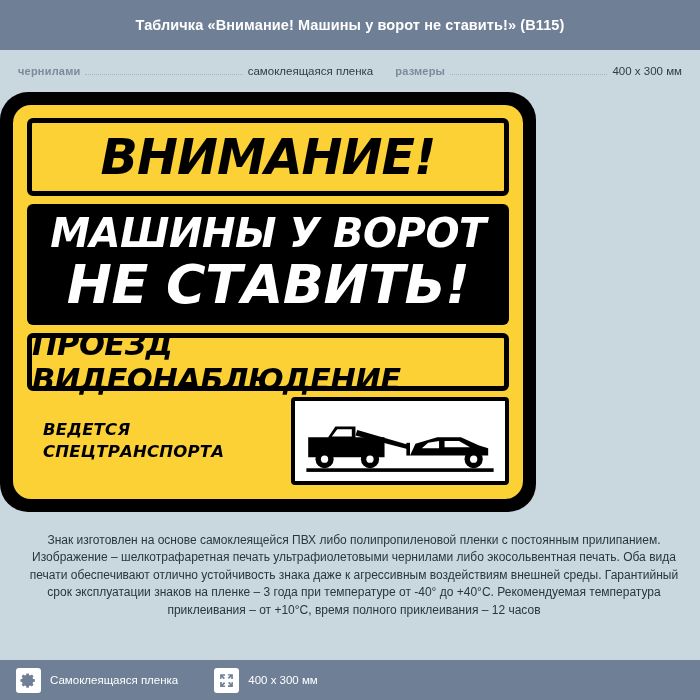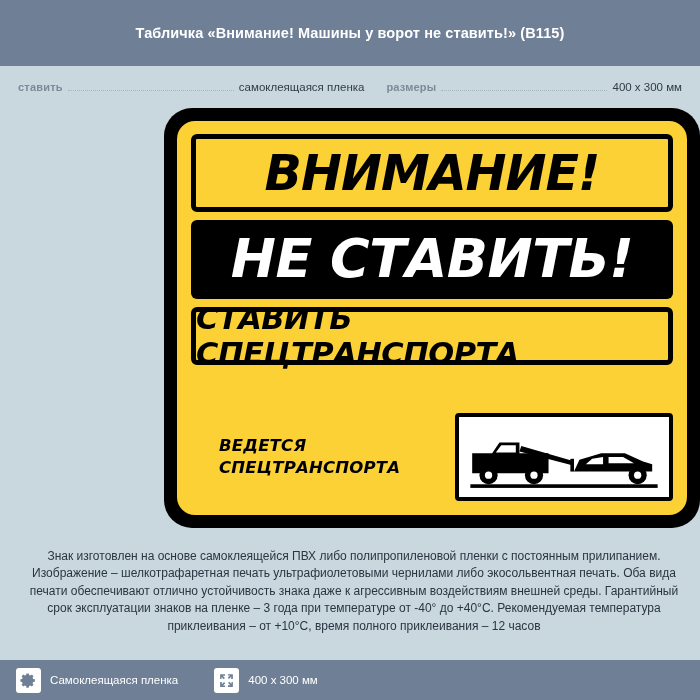--- a/index.html
+++ b/index.html
@@ -15,21 +15,21 @@
     position: relative;
     width: 700px;
     height: 700px;
     background: #c9d7de;
     display: flex;
     flex-direction: column;
   }
 
   
   .header {
-    height: 66px;
+    height: 50px;
     background: #6f7f96;
     display: flex;
     align-items: center;
     justify-content: center;
     flex: 0 0 auto;
   }
   .header-title {
     color: #ffffff;
     font-size: 14.5px;
     font-weight: bold;
@@ -70,21 +70,21 @@
   }
   .spec-val {
     color: #2f3b47;
     font-size: 11.5px;
   }
 
   
   .sign-wrap {
     flex: 0 0 auto;
     display: flex;
-    justify-content: flex-end;
+    justify-content: flex-start;
     padding: 0 0 6px 0;
   }
   .sign {
     position: relative;
     width: 536px;
     height: 420px;
     background: #000000;
     border-radius: 28px;
     padding: 13px;
   }
@@ -148,21 +148,21 @@
     font-family: "DejaVu Sans", sans-serif;
     font-weight: bold;
     font-style: italic;
     font-size: 30.5px;
     letter-spacing: -0.5px;
     color: #000;
   }
 
   .bottom-row {
     position: absolute;
-    left: 12px; right: 0; bottom: 0;
+    left: 0; right: 0; bottom: 0;
     height: 116px;
     display: flex;
     align-items: center;
   }
   .video-text {
     margin-left: 30px;
     font-family: "DejaVu Sans", sans-serif;
     font-weight: bold;
     font-style: italic;
     font-size: 16.5px;
@@ -227,45 +227,46 @@
 <body>
 
 <div class="page">
 
   <div class="header">
     <div class="header-title">Табличка «Внимание! Машины у ворот не ставить!» (В115)</div>
   </div>
 
   <div class="specs">
     <div class="spec left">
-      <span class="spec-key">ставить</span>
+      <span class="spec-key">чернилами</span>
       <span class="dots"></span>
       <span class="spec-val">самоклеящаяся пленка</span>
     </div>
     <div class="spec right">
       <span class="spec-key">размеры</span>
       <span class="dots"></span>
       <span class="spec-val">400 х 300 мм</span>
     </div>
   </div>
 
   <div class="sign-wrap">
     <div class="sign">
       <div class="sign-inner">
 
         <div class="band-attention">
           <div class="txt">ВНИМАНИЕ!</div>
         </div>
 
         <div class="band-black">
+          <div class="l1">МАШИНЫ У ВОРОТ</div>
           <div class="l2">НЕ СТАВИТЬ!</div>
         </div>
 
         <div class="band-transit">
-          <div class="txt">СТАВИТЬ СПЕЦТРАНСПОРТА</div>
+          <div class="txt">ПРОЕЗД ВИДЕОНАБЛЮДЕНИЕ</div>
         </div>
 
         <div class="bottom-row">
           <div class="video-text">
             <div>ВЕДЕТСЯ</div>
             <div>СПЕЦТРАНСПОРТА</div>
           </div>
         </div>
 
         <div class="tow-box">

